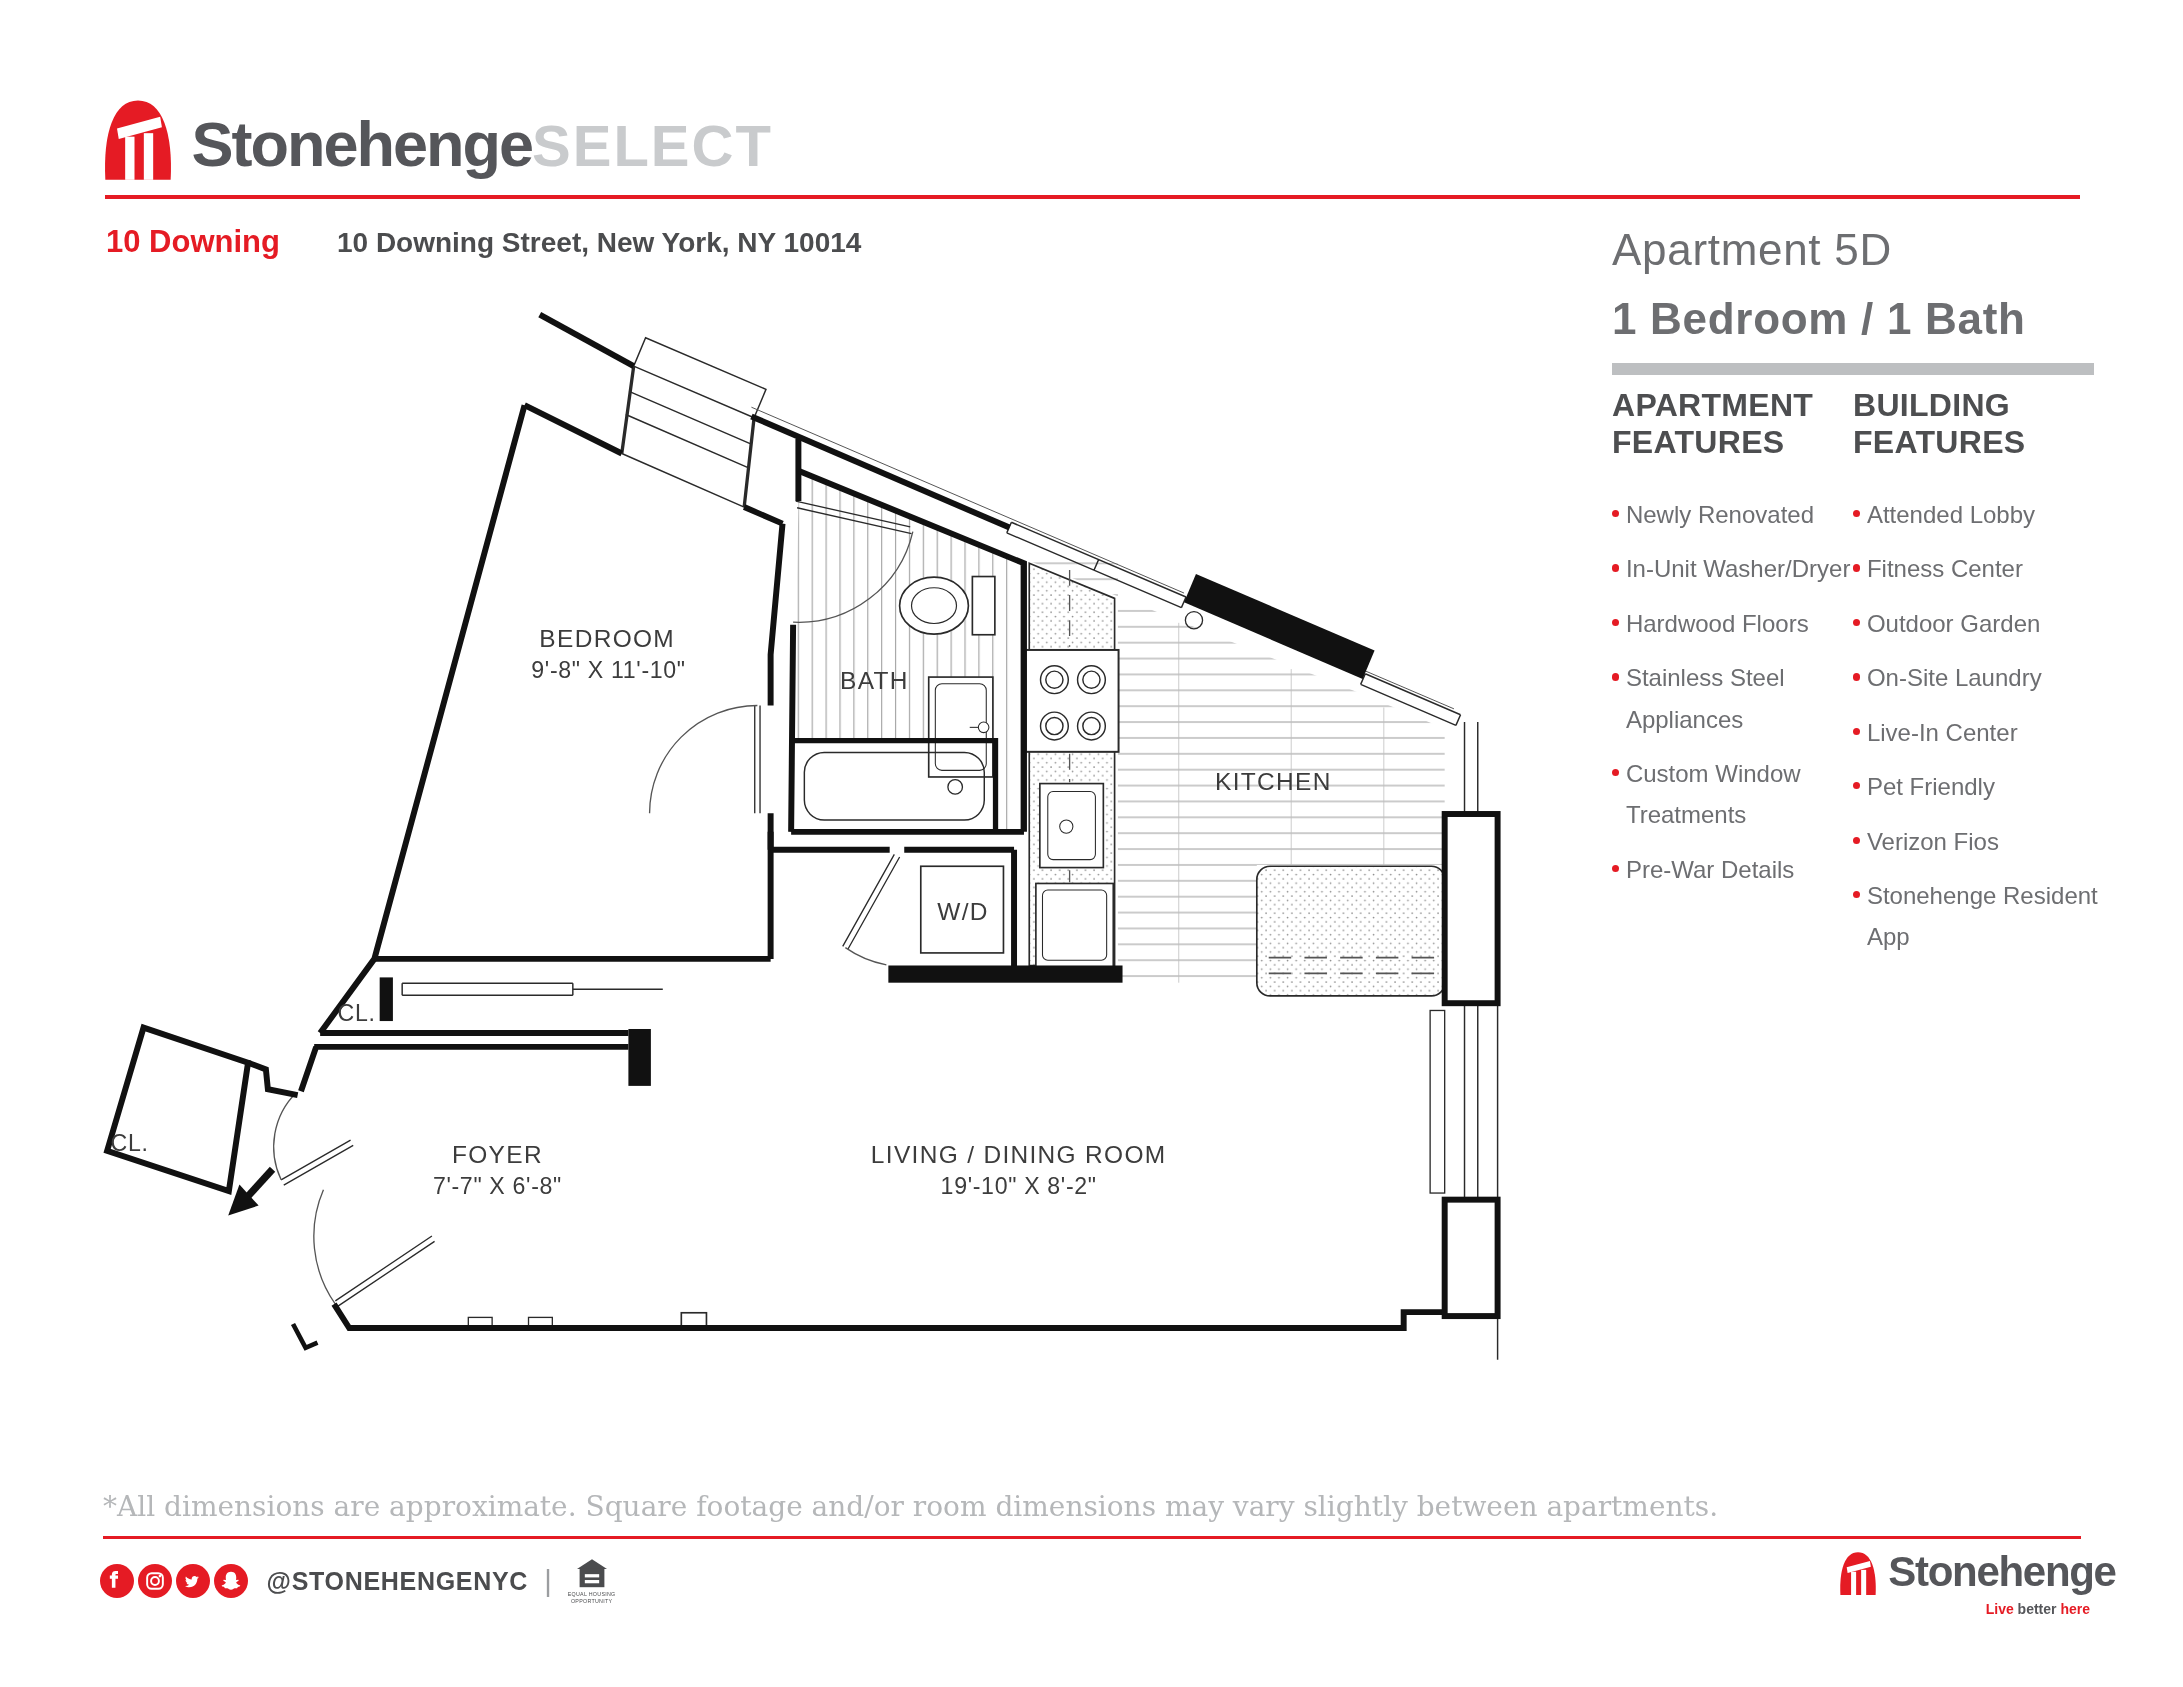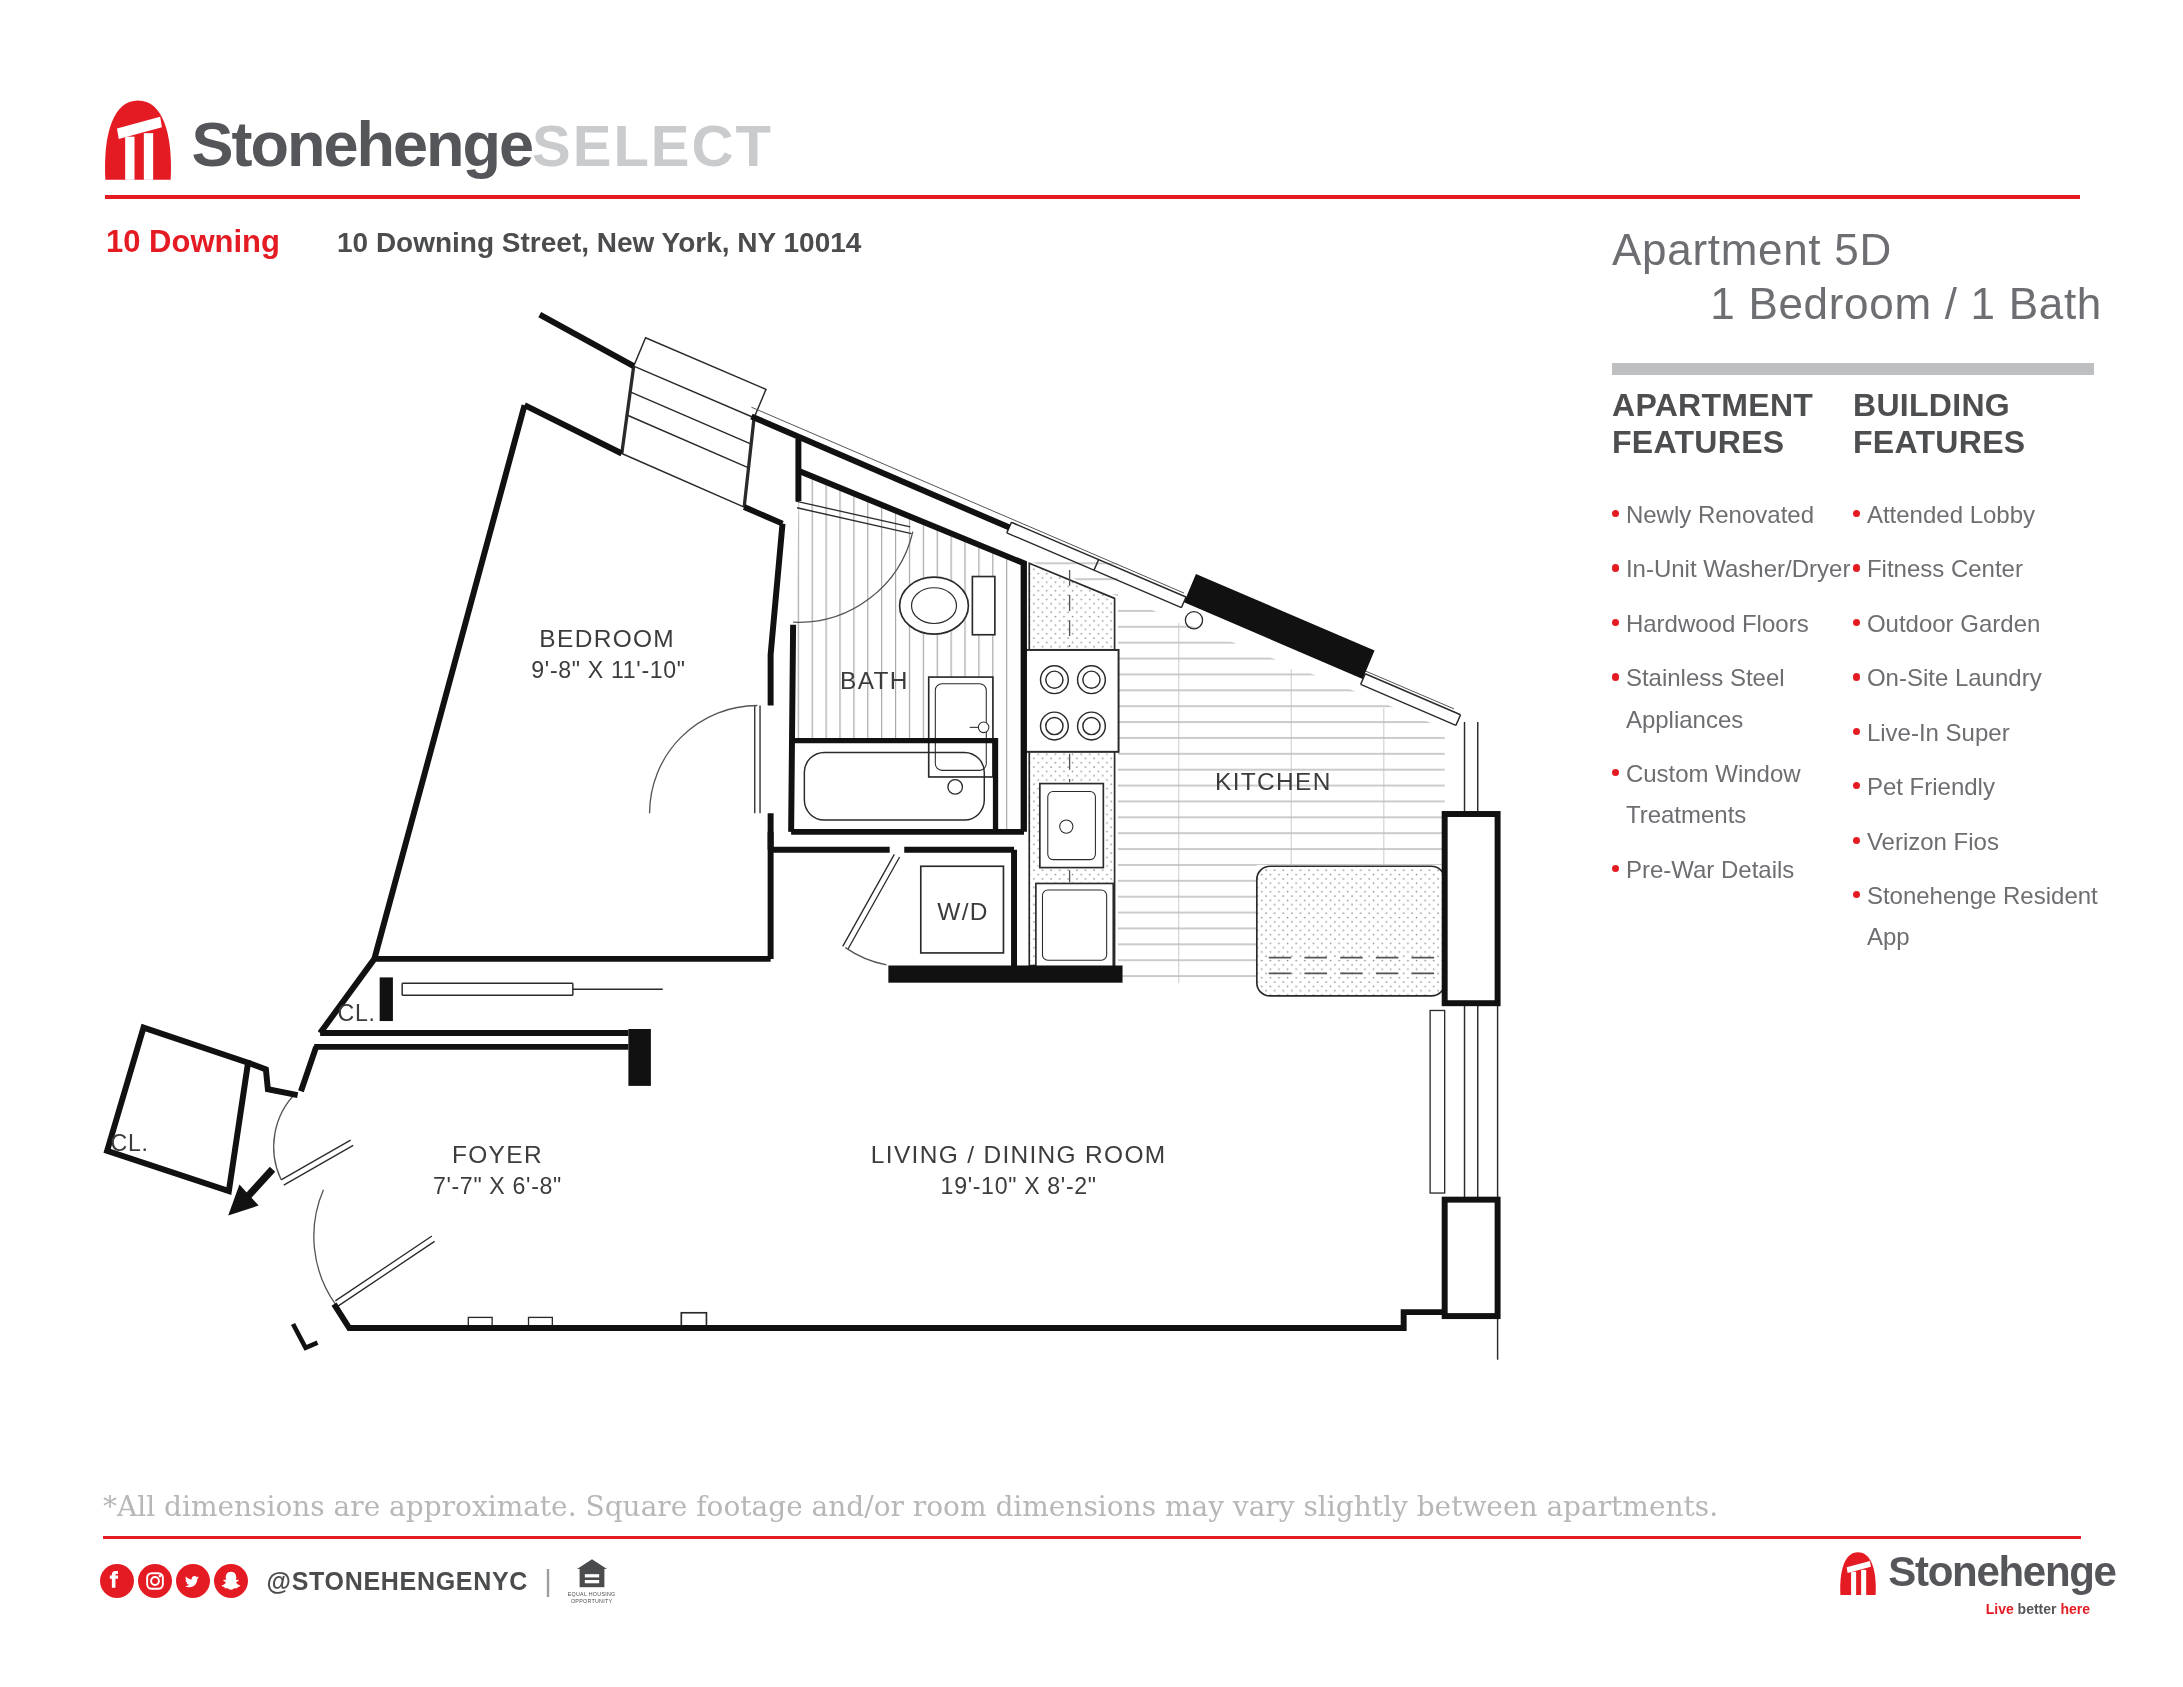--- a/index.html
+++ b/index.html
@@ -14,21 +14,21 @@
   .brand-main { font-size:63px; font-weight:600; letter-spacing:-2px; color:#55565a; }
   .brand-suffix { font-size:58px; font-weight:700; letter-spacing:2px; color:#c9cbcd; }
   #rule-top { left:105px; top:195px; width:1975px; height:4px; background:#e51b24; }
   #address-row { left:106px; top:224px; display:flex; align-items:baseline;gap:45px; }
   #address-building { font-size:31px; font-weight:bold; color:#e51b24; }
   #address-full { font-size:28px; font-weight:bold; color:#4b4c4e; margin-left:12px; }
 
   
   #apt-panel { left:1612px; top:225px; width:490px; }
   .apt-title { font-size:44px; color:#6d6e71; font-weight:500; letter-spacing:0.7px; }
-  .apt-sub   { font-size:44px; color:#6d6e71; font-weight:400; letter-spacing:0.7px; margin-top:4px;text-align:right; }
+  .apt-sub   { font-size:44px; color:#6d6e71; font-weight:700; letter-spacing:0.7px; margin-top:19px; }
   #gray-bar  { left:1612px; top:363px; width:482px; height:12px; background:#bdbfc1; }
   #features  { left:1612px; top:387px; display:flex; }
   .feat-col  { width:241px; }
   .feat-col + .feat-col { margin-left:0px; width:248px; }
   .feat-head { font-size:32px; font-weight:bold; color:#4d4e50; line-height:1.17; letter-spacing:0.3px; white-space:pre-line; }
   ul.feat-list { list-style:none; margin-top:32px; }
   ul.feat-list li { display:flex; font-size:24px; color:#6d6e71; line-height:1.72; margin-bottom:13.2px; }
   .dot { flex:0 0 auto; width:7.3px; height:7.3px; border-radius:50%; background:#e51b24; margin:16px 6.6px 0 0; }
 
   
@@ -125,21 +125,21 @@
       <li>
           <span class="dot"></span>
           <span>Outdoor Garden</span>
         </li>
       <li>
           <span class="dot"></span>
           <span>On-Site Laundry</span>
         </li>
       <li>
           <span class="dot"></span>
-          <span>Live-In Super</span>
+          <span>Live-In Center</span>
         </li>
       <li>
           <span class="dot"></span>
           <span>Pet Friendly</span>
         </li>
       <li>
           <span class="dot"></span>
           <span>Verizon Fios</span>
         </li>
       <li>

